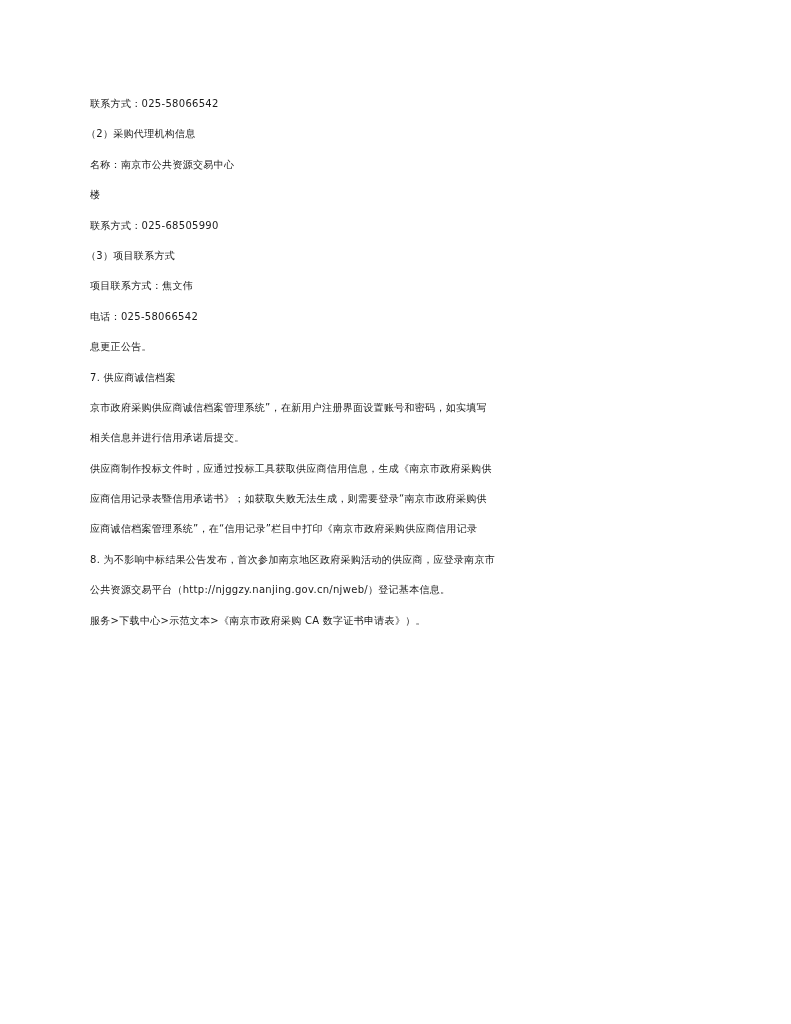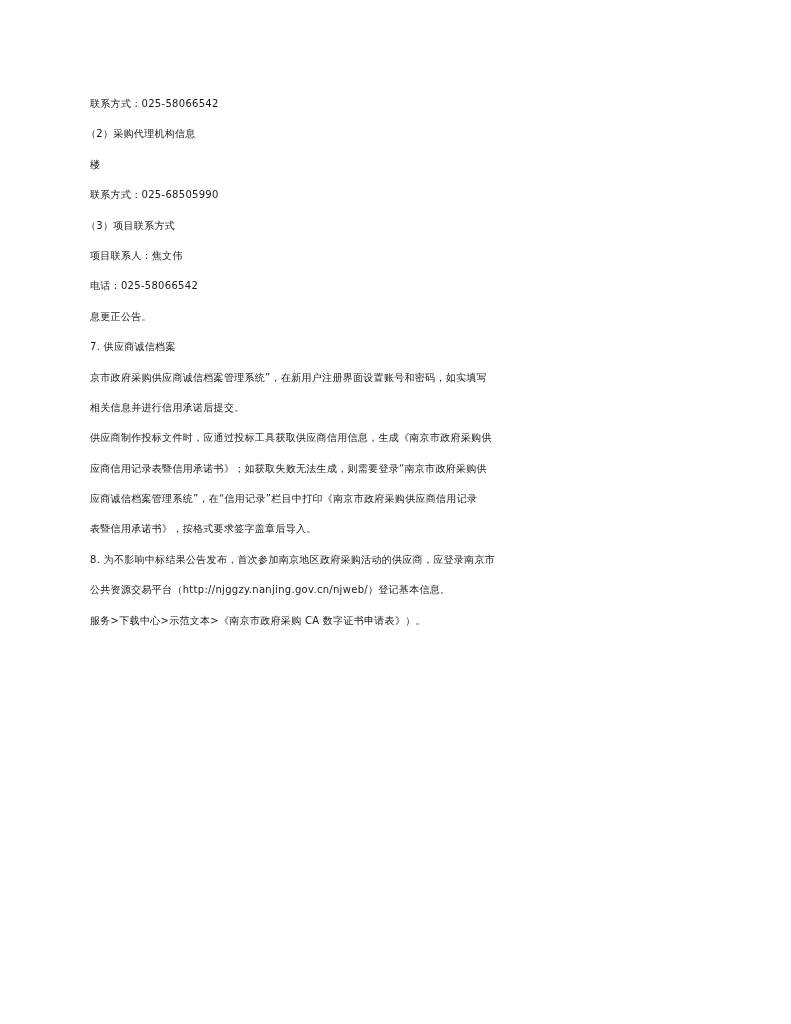--- a/index.html
+++ b/index.html
@@ -31,29 +31,29 @@
   .line.indent-paren {
     margin-left: -4px;
   }
 </style>
 </head>
 <body>
 
 <div class="page">
   <div class="line">联系方式：025-58066542</div>
   <div class="line indent-paren">（2）采购代理机构信息</div>
+  <div class="line">名称：南京市公共资源交易中心</div>
   <div class="line">楼</div>
   <div class="line">联系方式：025-68505990</div>
   <div class="line indent-paren">（3）项目联系方式</div>
-  <div class="line">项目联系人：焦文伟</div>
+  <div class="line">项目联系方式：焦文伟</div>
   <div class="line">电话：025-58066542</div>
   <div class="line">息更正公告。</div>
   <div class="line">7. 供应商诚信档案</div>
   <div class="line">京市政府采购供应商诚信档案管理系统”，在新用户注册界面设置账号和密码，如实填写</div>
   <div class="line">相关信息并进行信用承诺后提交。</div>
   <div class="line">供应商制作投标文件时，应通过投标工具获取供应商信用信息，生成《南京市政府采购供</div>
   <div class="line">应商信用记录表暨信用承诺书》；如获取失败无法生成，则需要登录“南京市政府采购供</div>
   <div class="line">应商诚信档案管理系统”，在“信用记录”栏目中打印《南京市政府采购供应商信用记录</div>
-  <div class="line">表暨信用承诺书》，按格式要求签字盖章后导入。</div>
   <div class="line">8. 为不影响中标结果公告发布，首次参加南京地区政府采购活动的供应商，应登录南京市</div>
   <div class="line">公共资源交易平台（http://njggzy.nanjing.gov.cn/njweb/）登记基本信息。</div>
   <div class="line">服务&gt;下载中心&gt;示范文本&gt;《南京市政府采购 CA 数字证书申请表》）。</div>
 </div>
 
 </body></html>

